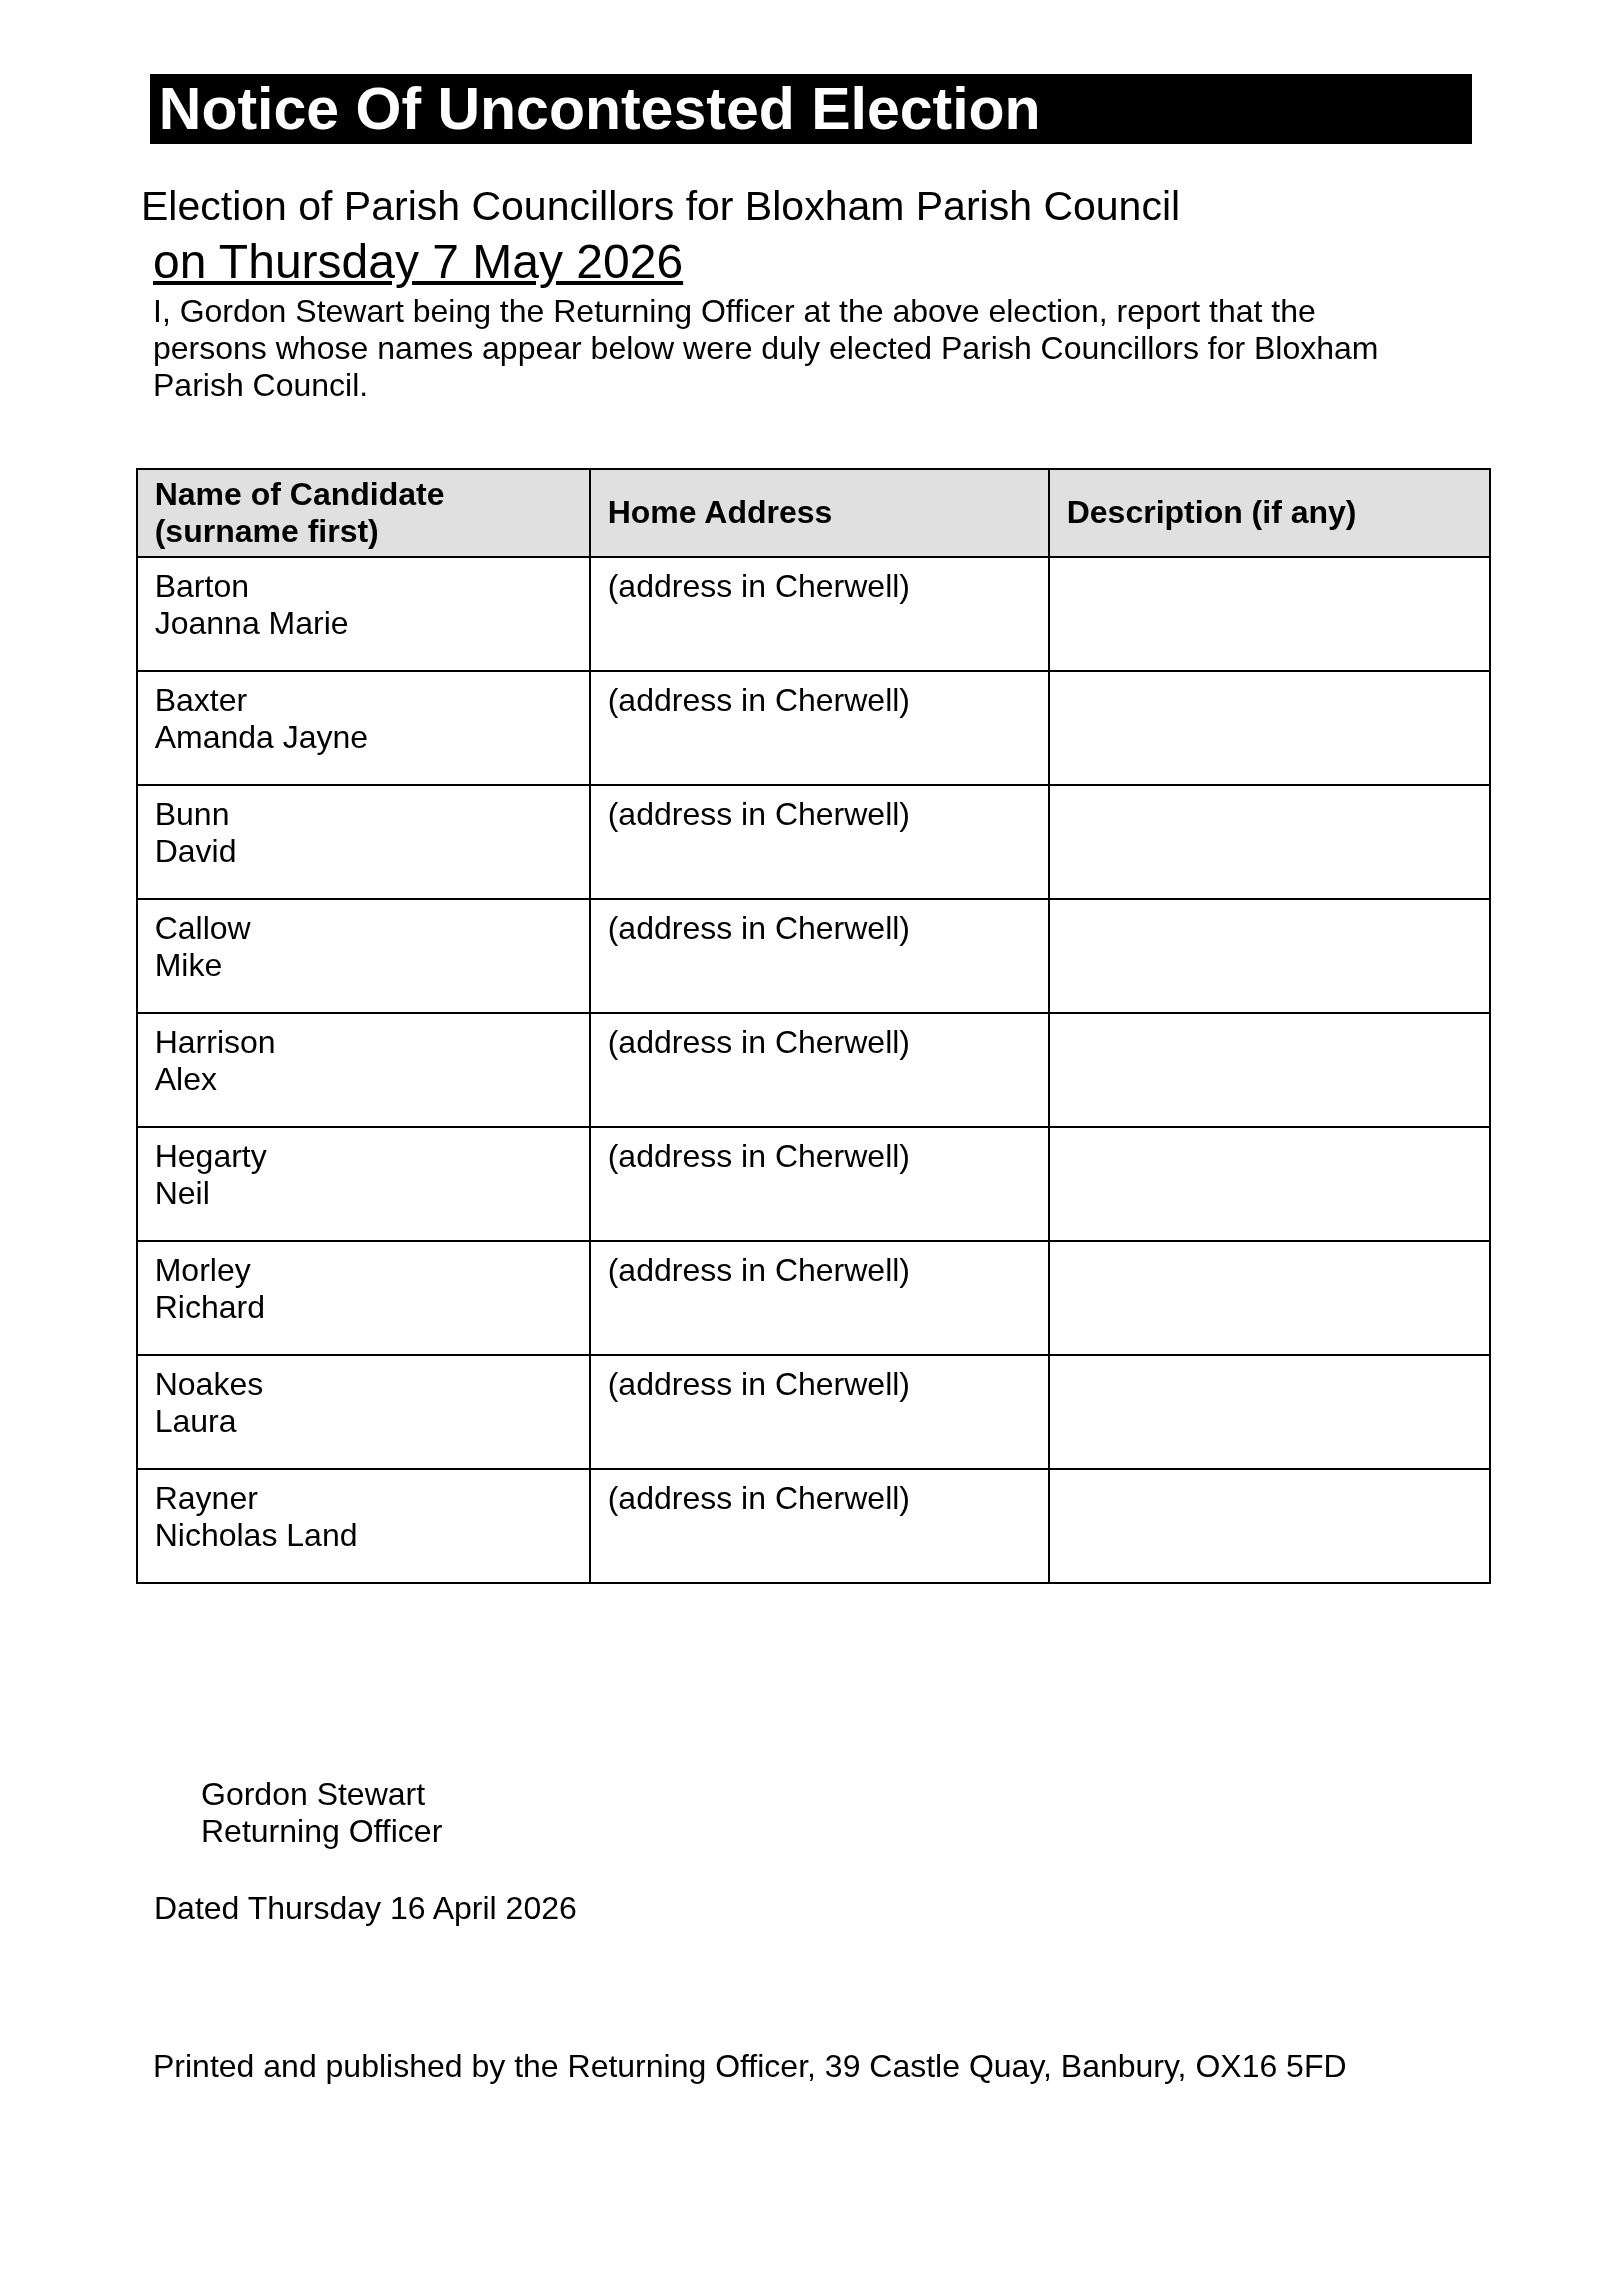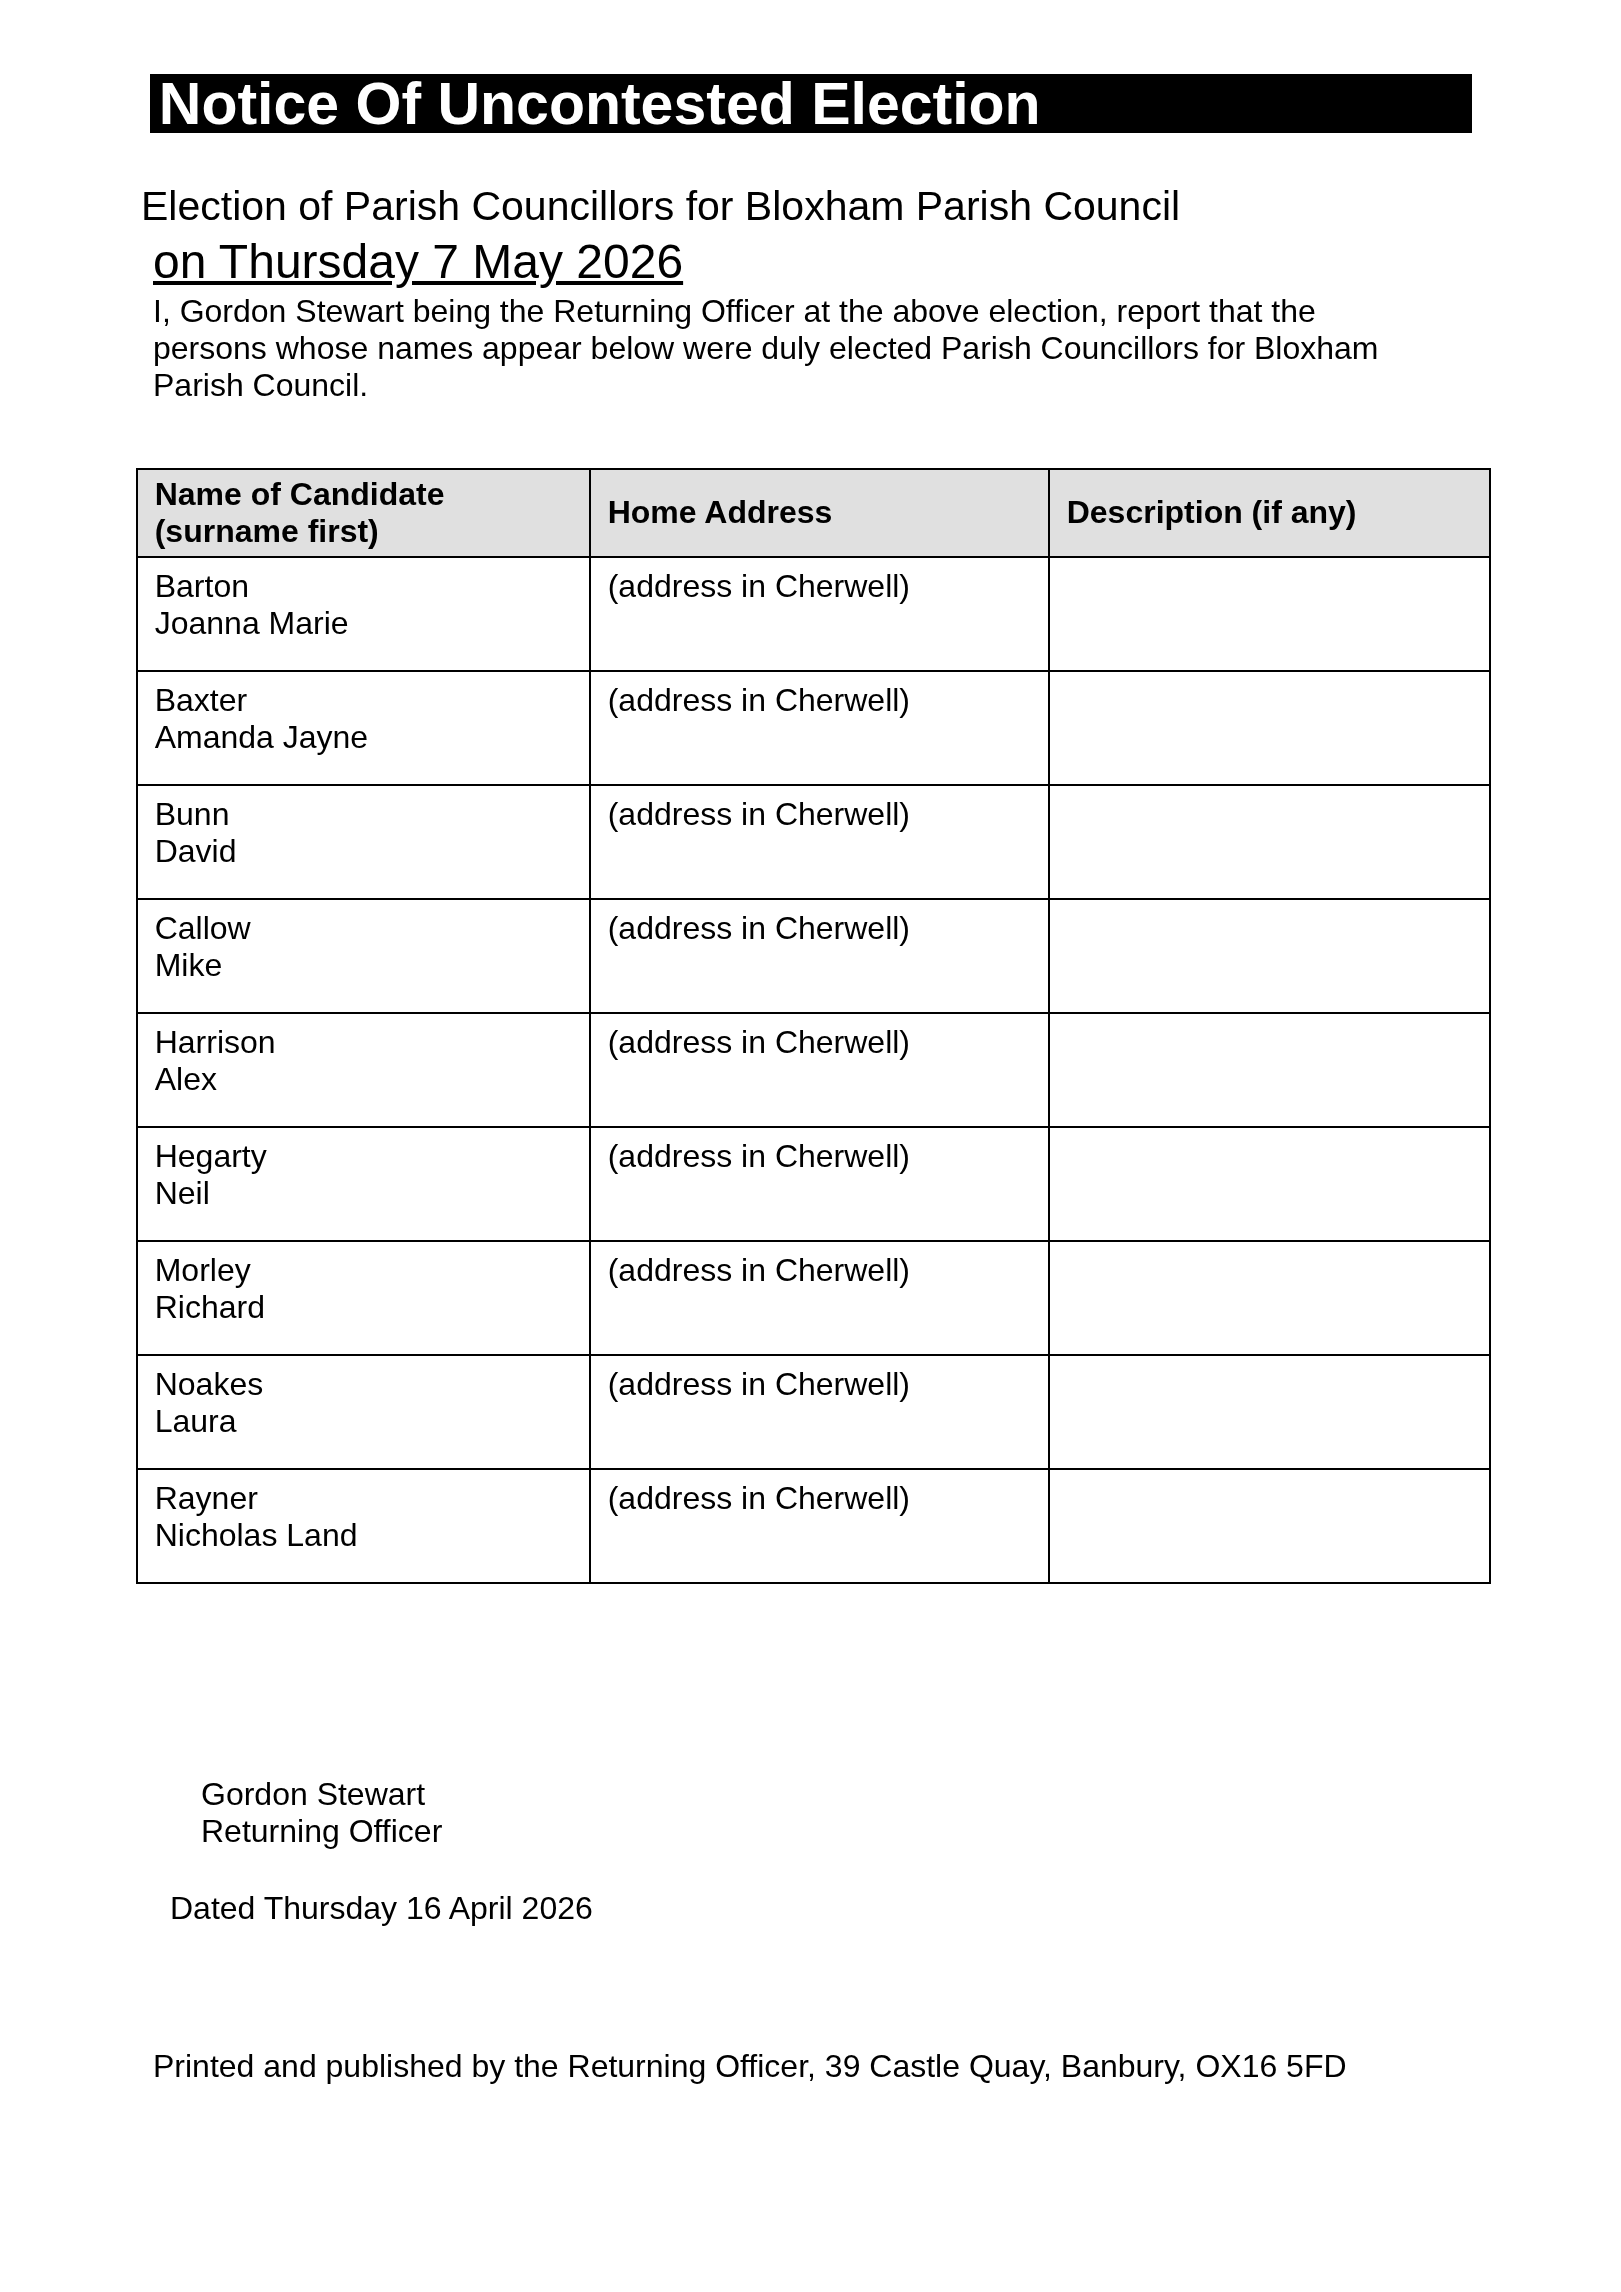--- a/index.html
+++ b/index.html
@@ -12,21 +12,21 @@
     height: 2293px;
     background: #ffffff;
     overflow: hidden;
   }
 
   .banner {
     position: absolute;
     left: 150px;
     top: 74px;
     width: 1322px;
-    height: 59px;
+    height: 70px;
     background: #000000;
     color: #ffffff;
     display: flex;
     align-items: center;
     padding-left: 8.8px;
     font-size: 59px;
     font-weight: bold;
     letter-spacing: 0px;
     white-space: nowrap;
   }
@@ -96,21 +96,21 @@
   .signatory {
     position: absolute;
     left: 153px;
     top: 1776px;
     font-size: 32px;
     line-height: 37px;
     margin-left: 48px;
   }
   .dated {
     position: absolute;
-    left: 170px;
+    left: 154px;
     top: 1890px;
     font-size: 32px;
     line-height: 37px;
     white-space: nowrap;
   }
   .imprint {
     position: absolute;
     left: 153px;
     top: 2000px;
     font-size: 32px;

